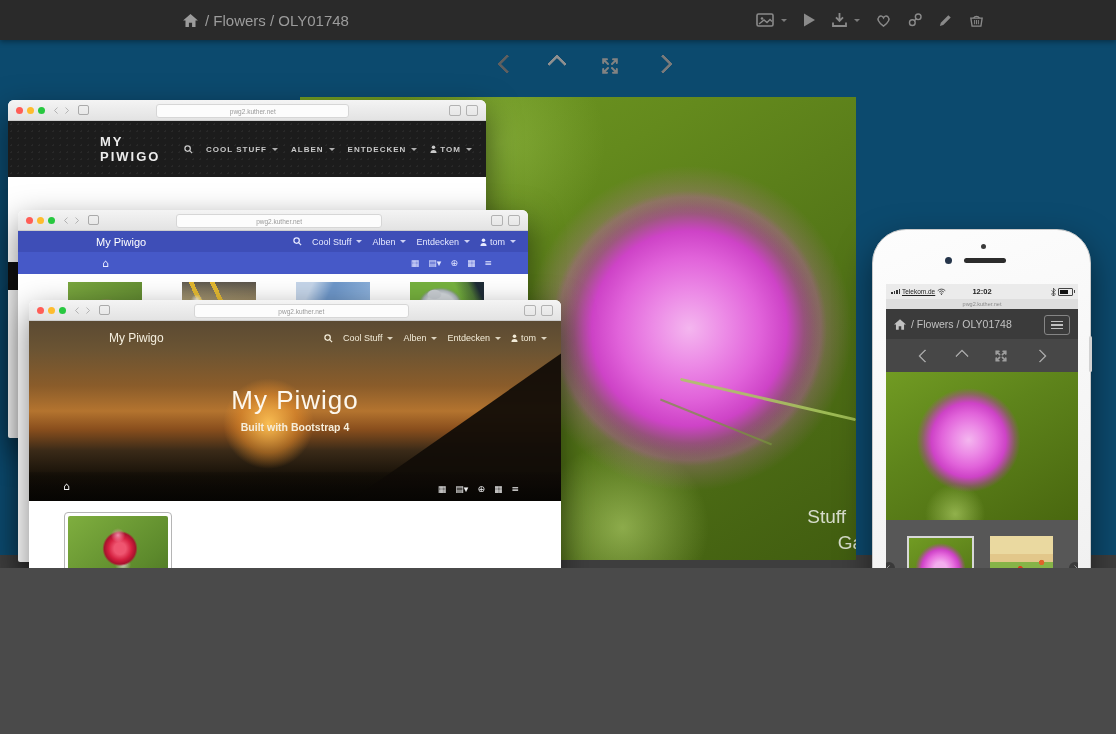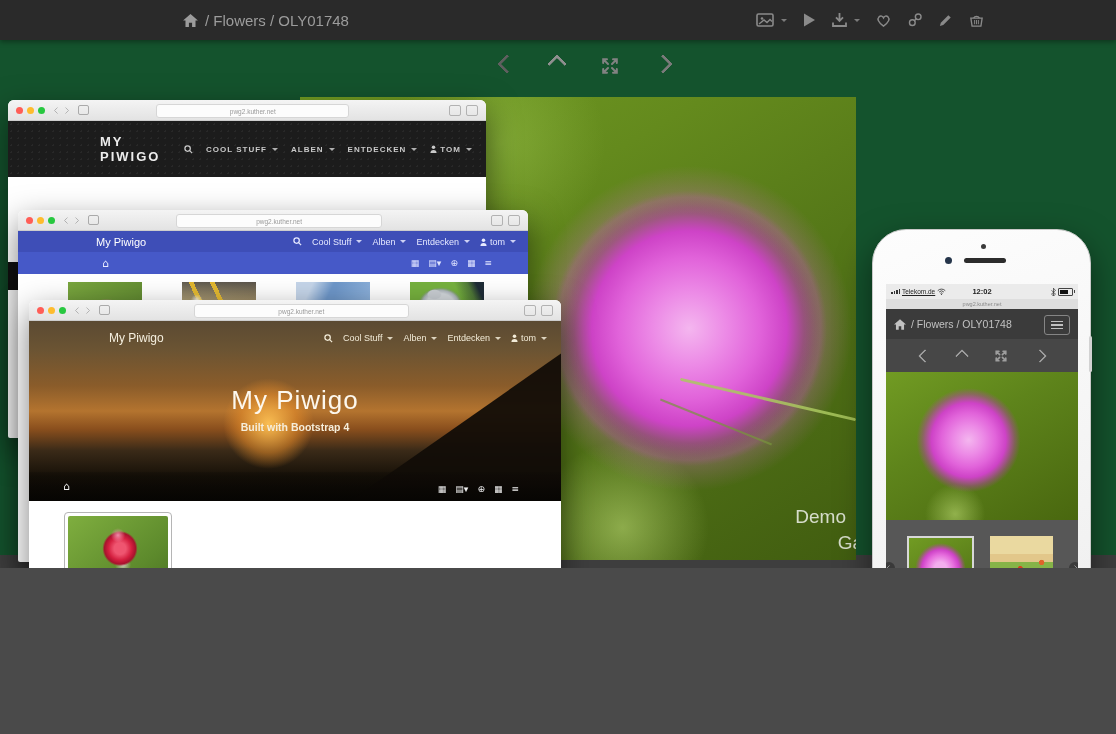--- a/index.html
+++ b/index.html
@@ -1,16 +1,16 @@
 <!DOCTYPE html>
 <html><head>
 <meta charset="utf-8">
 <style>
   html,body{margin:0;padding:0;background:#4a4a4a;}
-  #stage{position:relative;width:1116px;height:568px;background:#14532d;overflow:hidden;
+  #stage{position:relative;width:1116px;height:568px;background:#0c4a6e;overflow:hidden;
          font-family:"Liberation Sans",sans-serif;-webkit-font-smoothing:antialiased;}
 
   
   .topbar{position:absolute;left:0;top:0;width:1116px;height:40px;background:#2a2a2a;
           box-shadow:0 2px 5px rgba(0,0,0,.35);z-index:40;}
   .crumb{position:absolute;left:183px;top:0;height:40px;display:flex;align-items:center;gap:7px;
          color:#9c9c9c;font-size:15px;}
   .tb-icons{position:absolute;left:756px;top:0;height:40px;display:flex;align-items:center;gap:15px;color:#8a8a8a;}
   .tb-it{display:flex;align-items:center;gap:4px;}
 
@@ -299,21 +299,21 @@
         <path d="M8 12 L3.4 16.6 M3.2 13 V16.8 H7"></path>
           <path d="M12 12 L16.6 16.6 M13 16.8 H16.8 V13"></path>
       </svg>
     </span>
     <span style="color:#7a7a7a"><span class="chev r"></span></span>
   </div>
 
   <div class="main-photo">
     <div class="stem"></div>
     <div class="stem2"></div>
-    <div class="wm1">Demo</div>
+    <div class="wm1">Stuff</div>
     <div class="wm2">Gallery</div>
   </div>
 
   <div class="social">
     <span class="gplus">G+</span>
     <span>
       <svg width="34" height="34" viewBox="0 0 34 34">
           <circle cx="17" cy="17" r="14.5" fill="none" stroke="#9d9d9d" stroke-width="3"></circle>
           <text x="17" y="23" text-anchor="middle" font-family="Liberation Sans, sans-serif" font-size="17" font-weight="bold" fill="#9d9d9d">p</text>
         </svg>

